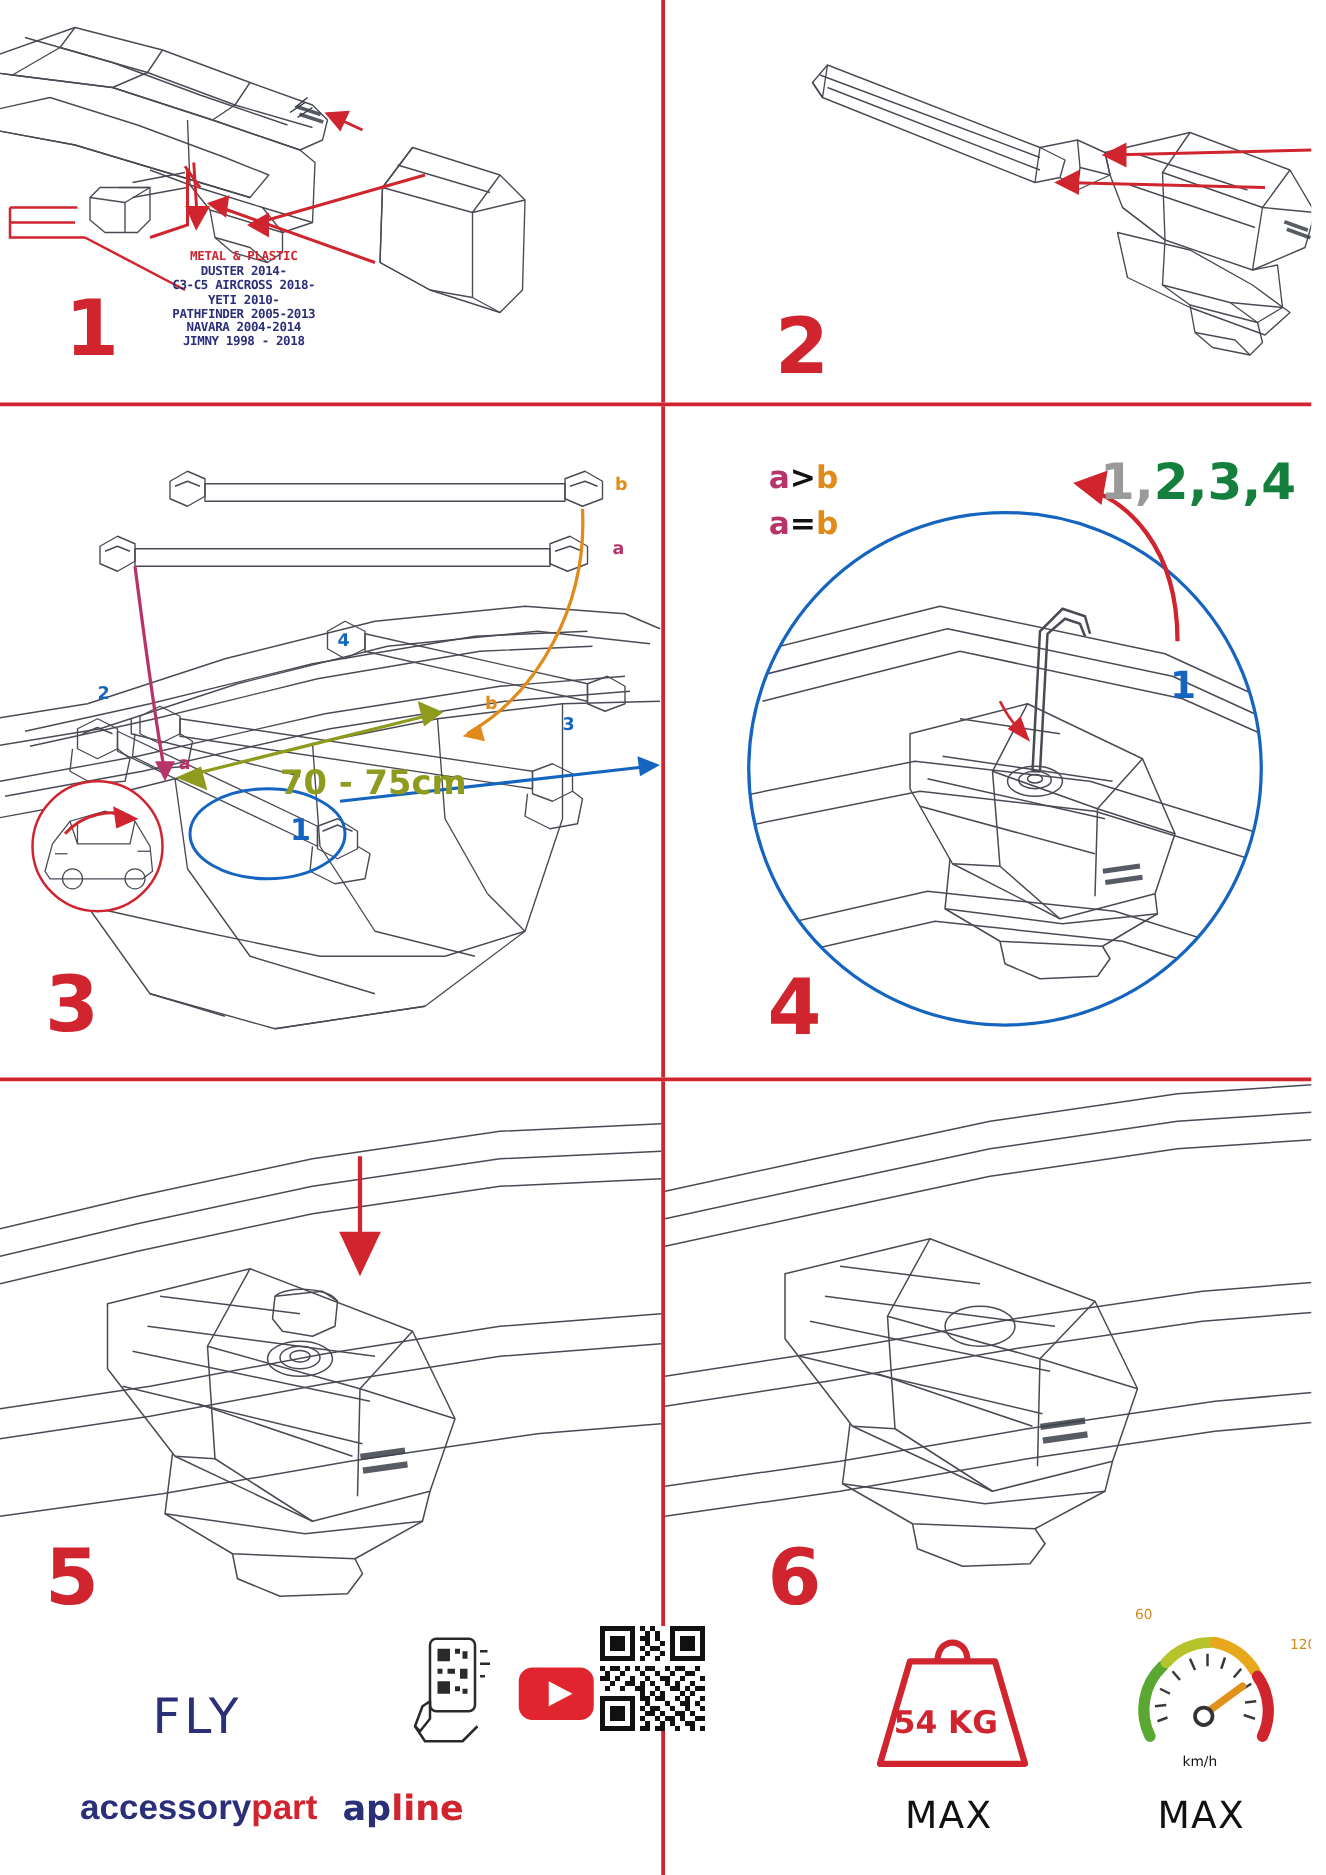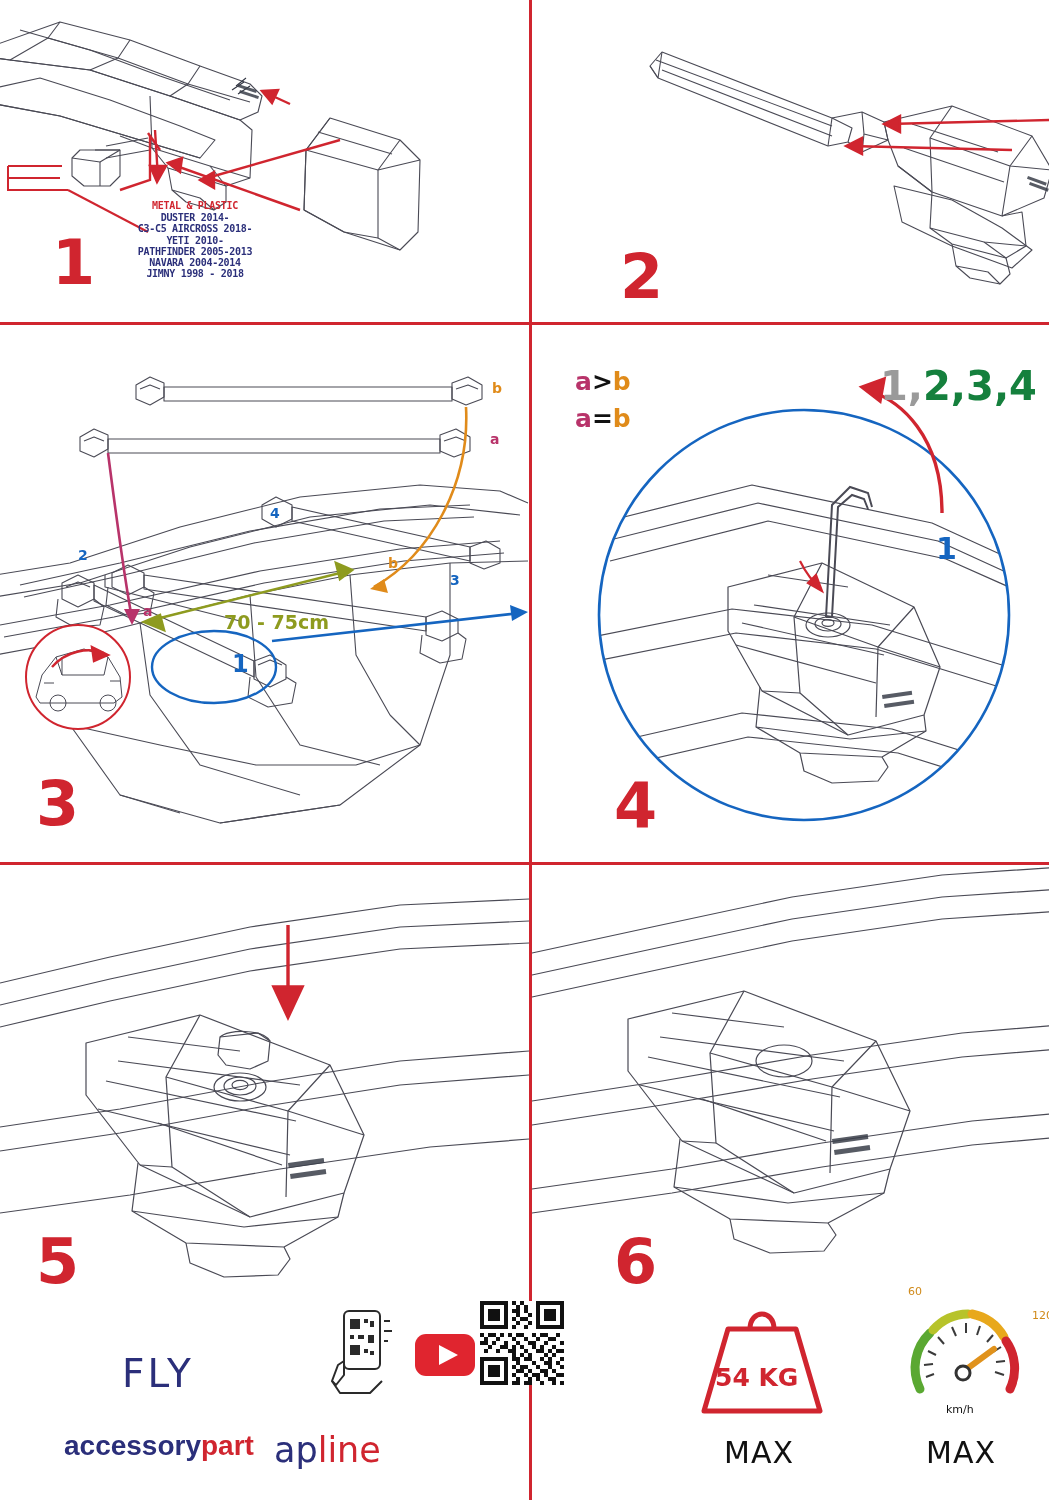--- a/index.html
+++ b/index.html
@@ -46,20 +46,21 @@
     font-weight: bold;
     color: #2b2f7a;
     letter-spacing: -0.3px;
   }
   .metal-plastic .head { color: #d0252f; display: block; margin-bottom: 1px; }
   .ab {
     position: absolute;
     font-family: "DejaVu Sans", sans-serif;
     font-weight: bold;
     font-size: 25px;
+    margin-left: 40px;
   }
   .ab .a { color: #b8336a; }
   .ab .op { color: #111; }
   .ab .b { color: #e08b1a; }
   .seq {
     position: absolute;
     font-family: "DejaVu Sans", sans-serif;
     font-weight: bold;
     font-size: 40px;
     letter-spacing: 0px;
@@ -78,22 +79,22 @@
     position: absolute;
     font-family: Liberation Sans, sans-serif;
     font-weight: bold;
     font-size: 28px;
     color: #2b2f7a;
   }
   .brand-accessory .part { color: #d0252f; }
   .brand-apline {
     position: absolute;
     font-family: "DejaVu Sans", sans-serif;
-    font-weight: normal;
-    font-size: 35px;
+    font-weight: bold;
+    font-size: 28px;
     color: #2b2f7a;
   }
   .brand-apline .line { color: #d0252f; }
   .maxtxt {
     position: absolute;
     font-family: "DejaVu Sans", sans-serif;
     font-size: 30px;
     color: #111;
     letter-spacing: 1px;
   }
@@ -113,21 +114,21 @@
   .kmh {
     position: absolute;
     font-family: "DejaVu Sans", sans-serif;
     font-size: 11px;
     color: #111;
   }
   .dimtxt {
     position: absolute;
     font-family: "DejaVu Sans", sans-serif;
     font-weight: bold;
-    font-size: 19px;
+    font-size: 27px;
     color: #8e9b1f;
   }
   .circle-one {
     position: absolute;
     font-family: "DejaVu Sans", sans-serif;
     font-weight: bold;
     font-size: 30px;
     color: #1565c0;
   }
   .small-num {

